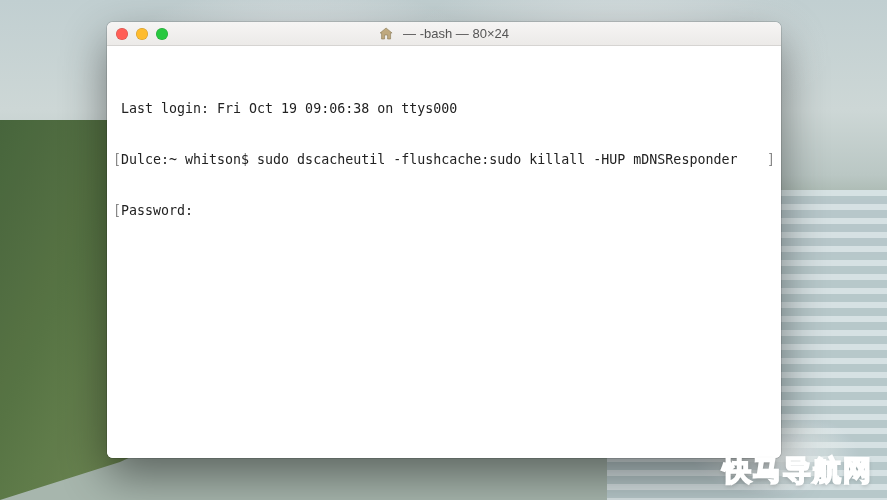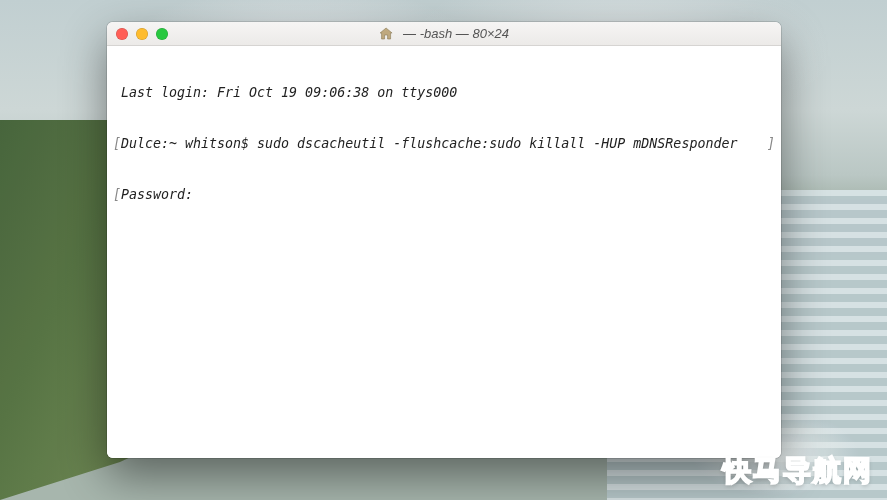--- a/index.html
+++ b/index.html
@@ -50,21 +50,21 @@
 
   
   .window {
     position: absolute;
     left: 107px; top: 22px;
     width: 674px; height: 436px;
     background: #ffffff;
     border-radius: 6px;
     box-shadow: 0 18px 45px rgba(0,0,0,0.45), 0 0 0 1px rgba(0,0,0,0.12);
     overflow: hidden;
-    display: flex; flex-direction: column; font-style: italic;
+    display: flex; flex-direction: column;
   }
   .titlebar {
     height: 24px;
     background: linear-gradient(180deg, #f6f5f4 0%, #eceae8 100%);
     border-bottom: 1px solid #d6d4d2;
     display: flex; align-items: center;
     position: relative;
     flex: 0 0 24px;
   }
   .traffic-lights {
@@ -80,21 +80,21 @@
   .title-center {
     position: absolute; left: 50%; transform: translateX(-50%);
     display: flex; align-items: center; gap: 10px;
     font-size: 13px; color: #555;
   }
   .home-icon svg { display: block; }
   .title-text { white-space: nowrap; }
 
   .term-body {
     flex: 1;
-    padding: 4px 6px 6px 6px;
+    padding: 20px 6px 6px 6px;
     font-family: Menlo, "Andale Mono", Consolas, monospace;
     font-size: 13.3px;
     line-height: 17px;
     color: #222;
     background: #ffffff;
     white-space: pre;
     overflow: hidden;
     position: relative;
   }
   .tline { display: flex; }

